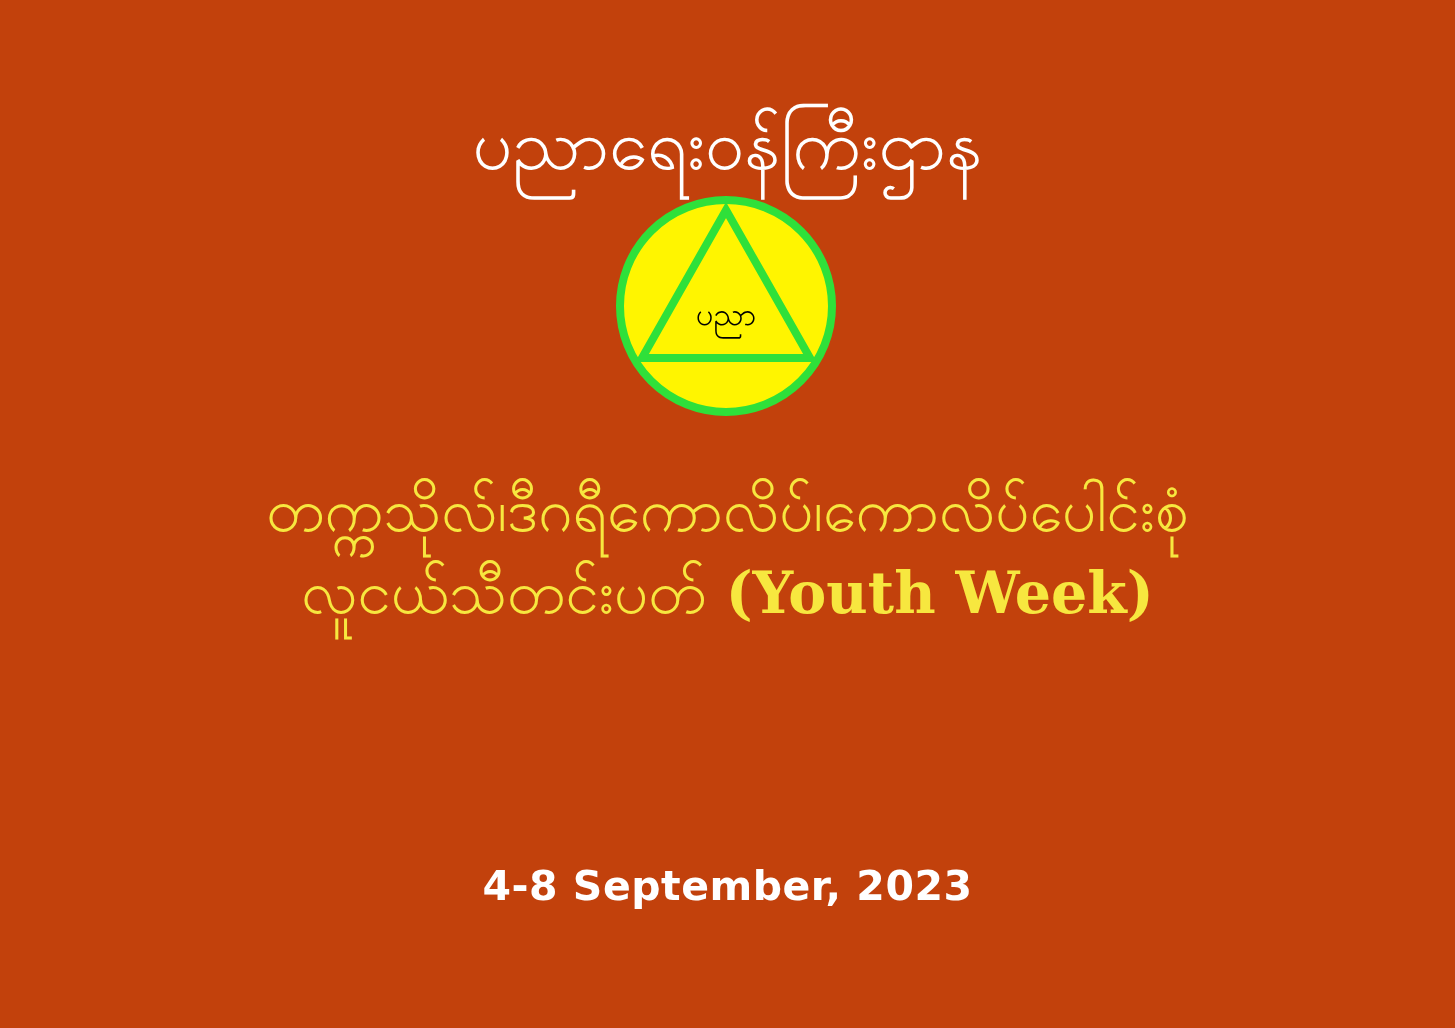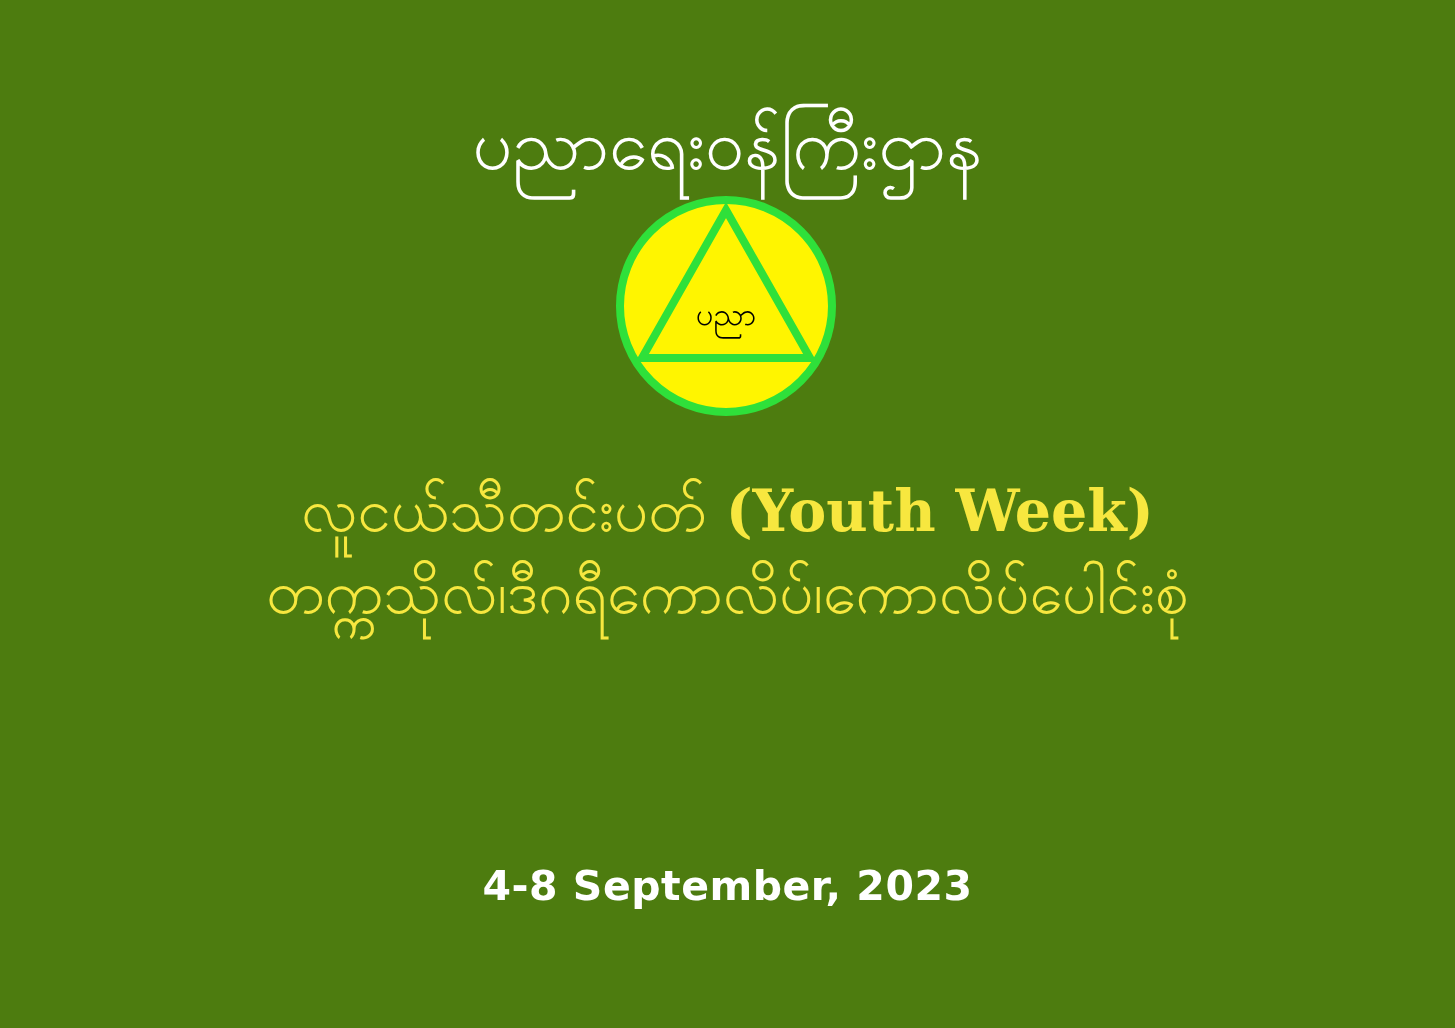--- a/index.html
+++ b/index.html
@@ -11,21 +11,21 @@
     width: 1455px;
     height: 1028px;
     background: #0A0AF7;
     font-family: "DejaVu Sans", "Liberation Sans", sans-serif;
     overflow: hidden;
   }
   .slide {
     position: relative;
     width: 1455px;
     height: 1028px;
-    background: #4d7c0f;
+    background: #c2410c;
     box-sizing: border-box;
   }
 
   
   .ministry-title {
     position: absolute;
     top: 58px;
     left: 0;
     width: 1455px;
     text-align: center;
@@ -121,19 +121,19 @@
     <svg class="emblem-svg" viewBox="0 0 224 224" aria-hidden="true">
       <circle cx="112" cy="112" r="106" fill="#FFF500" stroke="#2FE03A" stroke-width="8"></circle>
       <polygon points="112,16 196,164 28,164" fill="none" stroke="#2FE03A" stroke-width="8" stroke-linejoin="miter"></polygon>
     </svg>
     <div class="emblem-text">
       <span>ပညာ</span>
     </div>
   </div>
 
   <div class="subtitle">
+    <span class="subtitle-line">တက္ကသိုလ်၊ဒီဂရီကောလိပ်၊ကောလိပ်ပေါင်းစုံ</span>
     <span class="subtitle-line"><span>လူငယ်သီတင်းပတ် </span><span class="subtitle-en">(Youth Week)</span></span>
-    <span class="subtitle-line">တက္ကသိုလ်၊ဒီဂရီကောလိပ်၊ကောလိပ်ပေါင်းစုံ</span>
   </div>
 
   <div class="date-line">4-8 September, 2023</div>
 
 </div>
 
 </body></html>

